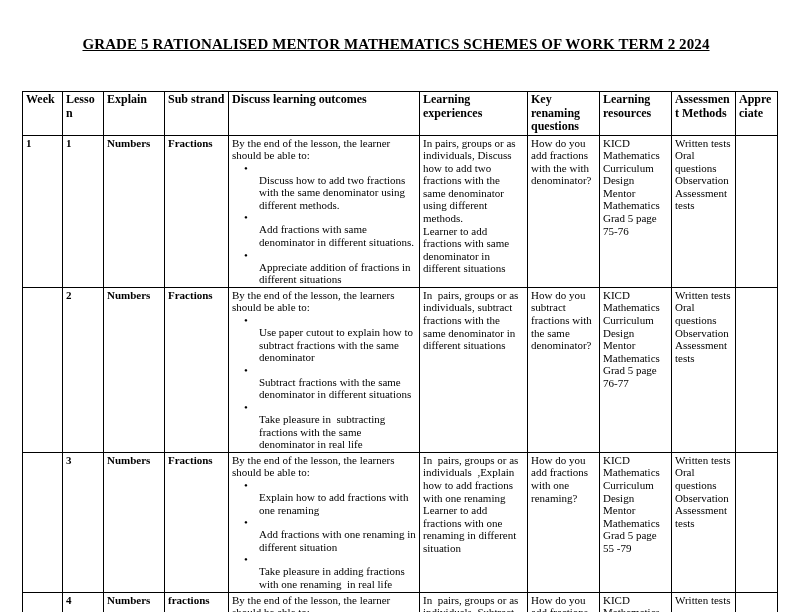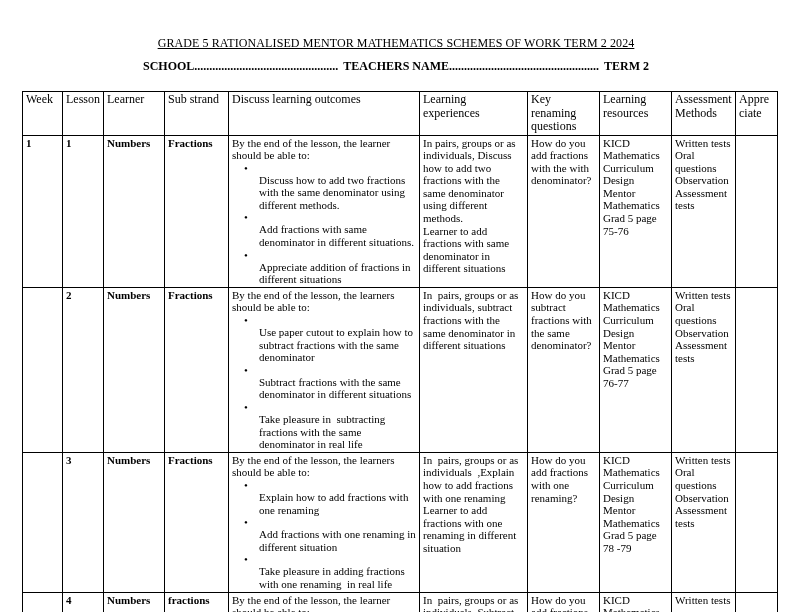--- a/index.html
+++ b/index.html
@@ -8,22 +8,22 @@
     width: 792px; height: 612px;
     background: #ffffff;
     color: #000000;
     font-family: "Liberation Serif", serif;
     position: relative;
     overflow: hidden;
   }
   .doc-title {
     margin-top: 36px;
     text-align: center;
-    font-size: 12px;
-    font-weight: normal;
+    font-size: 15px;
+    font-weight: bold;
     text-decoration: underline;
     letter-spacing: 0.1px;
   }
   .doc-subline {
     margin-top: 8px;
     text-align: center;
     font-size: 12px;
     font-weight: bold;
     white-space: nowrap;
   }
@@ -37,21 +37,21 @@
   }
   .sow th, .sow td {
     border: 1.5px solid #000;
     vertical-align: top;
     text-align: left;
     padding: 1px 3px;
     overflow: hidden;
   }
   .sow th {
     font-size: 12px;
-    font-weight: normal;
+    font-weight: bold;
     line-height: 13.5px;
     overflow-wrap: anywhere;
     hyphens: none;
   }
   .sow td {
     font-size: 11px;
     line-height: 12.6px;
     font-weight: normal;
     overflow-wrap: break-word;
   }
@@ -67,40 +67,39 @@
   .bullet .btxt { flex: 1 1 auto; white-space: pre-wrap; margin-top: 12px; }
   .cell-assessment div { overflow-wrap: anywhere; }
 </style>
 </head>
 <body>
 
 <div>
 
   <div class="doc-title">GRADE 5 RATIONALISED MENTOR MATHEMATICS SCHEMES OF WORK TERM 2 2024</div>
 
-  <div class="doc-subline"><span>SCHOOL</span><span>................................................</span><span class="gap"></span><span>TEACHERS NAME</span><span>..................................................</span><span class="gap"></span><span>TERM 2</span></div>
 
   <table class="sow">
     <colgroup>
       <col style="width:40px">
         <col style="width:41px">
         <col style="width:61px">
         <col style="width:64px">
       <col style="width:191px">
         <col style="width:108px">
         <col style="width:72px">
         <col style="width:72px">
       <col style="width:64px">
         <col style="width:42px">
     </colgroup>
     <thead>
       <tr>
         <th>Week</th>
         <th>Lesson</th>
-        <th>Learner</th>
+        <th>Explain</th>
         <th>Sub strand</th>
         <th>Discuss learning outcomes</th>
         <th>Learning experiences</th>
         <th>Key renaming questions</th>
         <th>Learning resources</th>
         <th>Assessment Methods</th>
         <th>Appreciate</th>
       </tr>
     </thead>
     <tbody>
@@ -176,21 +175,21 @@
           <div class="bullet"><span class="dot">•</span><span class="btxt">Take pleasure in adding fractions with one renaming  in real life</span></div>
         </td>
         <td>
           <div>In  pairs, groups or as individuals  ,Explain how to add fractions with one renaming</div>
           <div>Learner to add fractions with one renaming in different situation</div>
         </td>
         <td>
             <div>How do you add fractions with one renaming?</div>
           </td>
         <td>
-            <div>KICD Mathematics Curriculum Design Mentor Mathematics Grad 5 page 78 -79</div>
+            <div>KICD Mathematics Curriculum Design Mentor Mathematics Grad 5 page 55 -79</div>
           </td>
         <td class="cell-assessment">
           <div>Written tests</div>
           <div>Oral questions</div>
           <div>Observation</div>
           <div>Assessment tests</div>
         </td>
         <td></td>
       </tr>
 

